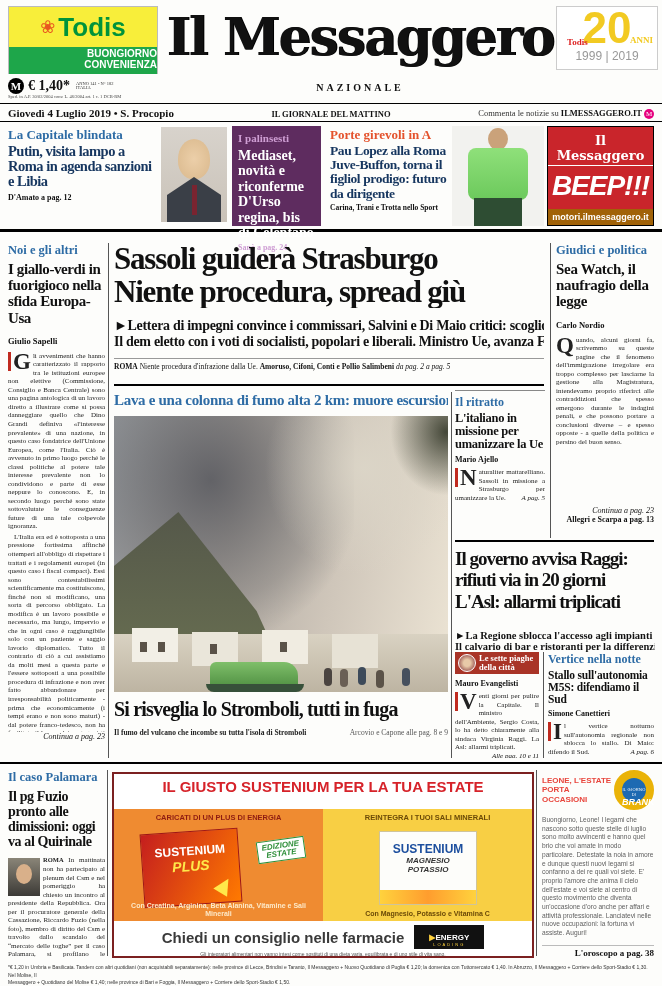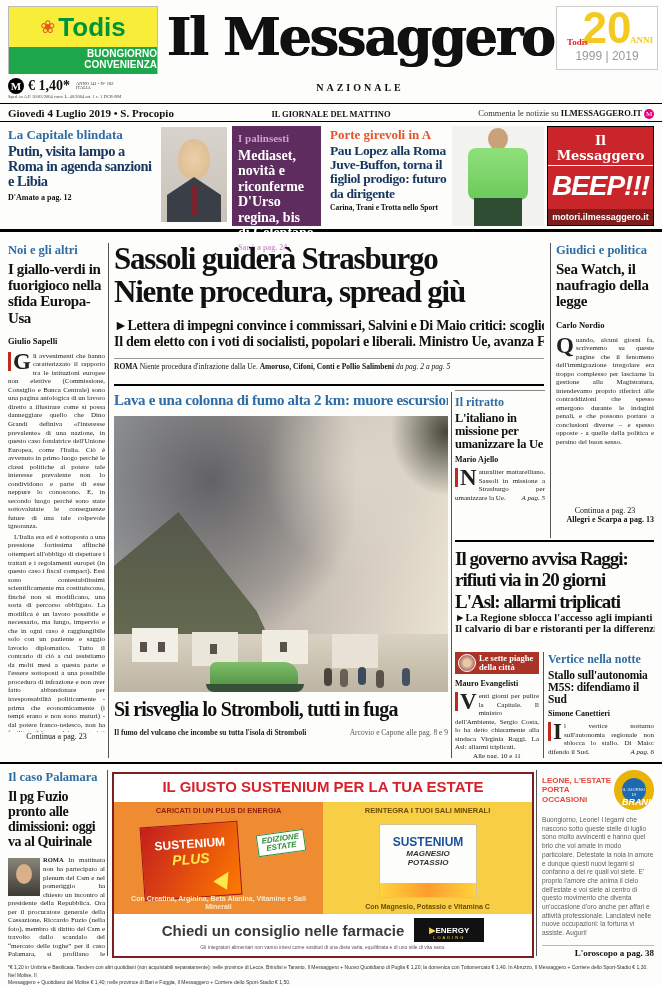--- a/index.html
+++ b/index.html
@@ -5,21 +5,21 @@
   html,body{margin:0;padding:0}
   body{width:662px;height:986px;position:relative;background:#fdfdfb;
        font-family:"Liberation Serif",serif;color:#111;overflow:hidden}
   .abs{position:absolute}
   .rule{position:absolute;background:#000}
   .vrule{position:absolute;background:#555;width:1px}
   .kick{font-weight:bold;color:#2e6ca5}
   .navy{color:#16365f}
   .body-sm{font-size:7px;line-height:1.22;text-align:justify;color:#222}
   .byl{font-size:8.5px;font-weight:bold;color:#111}
-  .pageref{text-align:center;font-size:8px}
+  .pageref{font-style:italic;text-align:right;font-size:8px}
   .pageref-b{font-weight:bold;text-align:right;font-size:8px;font-style:normal}
   .dc{float:left;font-weight:bold;font-size:23px;line-height:19px;padding-right:2px}
   .dc.red{border-left:3px solid #c02b20;padding-left:2px}
   .nowrap{white-space:nowrap;overflow:hidden}
   .sans{font-family:"Liberation Sans",sans-serif}
 </style>
 </head>
 <body>
 
 <div class="abs" style="left:8px;top:6px;width:148px;height:66px;border:1px solid #bbb">
@@ -96,21 +96,21 @@
 
 <div class="abs" style="left:452px;top:126px;width:92px;height:100px;background:#f2f2ef;overflow:hidden">
   <div style="position:absolute;left:36px;top:2px;width:20px;height:22px;border-radius:50%;background:#caa27a"></div>
   <div style="position:absolute;left:16px;top:22px;width:60px;height:52px;border-radius:8px;background:linear-gradient(#8fe07a,#6cc95c)"></div>
   <div style="position:absolute;left:22px;top:72px;width:48px;height:28px;background:#2e4d33"></div>
 </div>
 
 <div class="abs" style="left:547px;top:126px;width:107px;height:100px;background:#c9252b;border:1px solid #000;box-sizing:border-box;text-align:center;color:#fff">
   <div style="font-family:'DejaVu Serif',serif;font-weight:bold;font-size:13px;margin-top:6px;border-bottom:1px solid #fff;display:inline-block;padding:0 4px 2px">Il Messaggero</div>
   <div style="font-style:italic;font-weight:bold;font-size:28px;font-family:'Liberation Sans',sans-serif;letter-spacing:-1px;margin-top:4px">BEEP!!!</div>
-  <div class="sans" style="position:absolute;left:0;bottom:0;width:100%;background:#7f1d1d;font-size:9px;font-weight:bold;padding:3px 0">motori.ilmessaggero.it</div>
+  <div class="sans" style="position:absolute;left:0;bottom:0;width:100%;background:#a16207;font-size:9px;font-weight:bold;padding:3px 0">motori.ilmessaggero.it</div>
 </div>
 
 <div class="vrule" style="left:108px;top:243px;height:515px"></div>
 <div class="vrule" style="left:451px;top:392px;height:366px"></div>
 <div class="vrule" style="left:550px;top:243px;height:295px"></div>
 <div class="vrule" style="left:543px;top:652px;height:106px"></div>
 <div class="rule" style="left:455px;top:540px;width:199px;height:2px"></div>
 <div class="rule" style="left:0;top:762px;width:662px;height:2px"></div>
 <div class="vrule" style="left:107px;top:770px;height:186px"></div>
 <div class="vrule" style="left:536px;top:770px;height:186px"></div>
@@ -187,21 +187,21 @@
     </p>
   </div>
   <div class="pageref">Continua a pag. 23</div>
   <div class="pageref-b">Allegri e Scarpa a pag. 13</div>
 </div>
 
 <div class="abs" style="left:455px;top:548px;width:200px">
   <div class="nowrap" style="font-size:19px;font-weight:bold;letter-spacing:-1px;line-height:1.12">Il governo avvisa Raggi:</div>
   <div class="nowrap" style="font-size:19px;font-weight:bold;letter-spacing:-1px;line-height:1.12">rifiuti via in 20 giorni</div>
   <div class="nowrap" style="font-size:19px;font-weight:bold;letter-spacing:-1px;line-height:1.12">L'Asl: allarmi triplicati</div>
-  <div class="nowrap" style="font-size:10.5px;font-weight:bold;margin-top:0">►La Regione sblocca l'accesso agli impianti</div>
+  <div class="nowrap" style="font-size:10.5px;font-weight:bold;margin-top:18px">►La Regione sblocca l'accesso agli impianti</div>
   <div class="nowrap" style="font-size:10.5px;font-weight:bold">Il calvario di bar e ristoranti per la differenziata</div>
 </div>
 
 <div class="abs" style="left:455px;top:652px;width:84px;height:106px;overflow:hidden">
   <div style="background:#a93427;color:#fff;display:flex;align-items:center;padding:2px 3px">
     <span style="width:16px;height:16px;border-radius:50%;background:radial-gradient(#e8c9a8 30%,#7a2430);flex:0 0 16px;margin-right:3px;border:1px solid #fff"></span>
     <span style="line-height:1.05">
       <span style="display:block;font-size:8.5px;font-weight:bold">Le sette piaghe</span>
       <span style="display:block;font-size:8.5px;font-weight:bold">della città</span>
     </span>
@@ -230,21 +230,21 @@
     <span style="font-weight:bold;font-size:6.5px">ROMA</span>
     <span style="float:left;width:32px;height:38px;margin:2px 3px 1px 0;background:linear-gradient(#8a8578,#3c3a36);position:relative">
       <span style="position:absolute;left:8px;top:6px;width:16px;height:20px;border-radius:50%;background:#d9b08a"></span>
     </span>
     <span>In mattinata non ha partecipato al plenum del Csm e nel pomeriggio ha chiesto un incontro al presidente della Repubblica. Ora per il procuratore generale della Cassazione, Riccardo Fuzio (nella foto), membro di diritto del Csm e travolto dallo scandalo del “mercato delle toghe” per il caso Palamara, si profilano le dimissioni.</span>
   </p>
 
 </div>
 
 <div class="abs" style="left:112px;top:772px;width:422px;height:186px;border:2px solid #7b2020;background:#fff;box-sizing:border-box">
-  <div class="sans" style="text-align:center;color:#d6232a;font-weight:bold;font-size:15px;padding:4px 0 7px">IL GIUSTO SUSTENIUM PER LA TUA ESTATE</div>
+  <div class="sans" style="text-align:center;color:#d6232a;font-weight:bold;font-size:15px;padding:4px 0 14px">IL GIUSTO SUSTENIUM PER LA TUA ESTATE</div>
   <div style="display:flex;height:112px">
     <div style="flex:1;background:#ef8b31;position:relative;text-align:center;overflow:hidden">
       <div class="sans" style="color:#8f1d12;font-weight:bold;font-size:7.5px;margin-top:4px">CARICATI DI UN PLUS DI ENERGIA</div>
       <div style="position:absolute;left:28px;top:22px;width:96px;height:72px;transform:rotate(-4deg);
                   background:linear-gradient(120deg,#c41e1e,#ff7a00);border:1px solid #9e1616;color:#fff">
         <div class="sans" style="font-weight:bold;font-size:12px;margin-top:12px">SUSTENIUM</div>
         <div class="sans" style="font-weight:bold;font-style:italic;font-size:14px;color:#ffe84a">PLUS</div>
         <div style="position:absolute;right:8px;bottom:8px;width:0;height:0;border-left:8px solid transparent;
                     border-right:8px solid transparent;border-bottom:16px solid #ffe84a;transform:rotate(35deg)"></div>
       </div>

